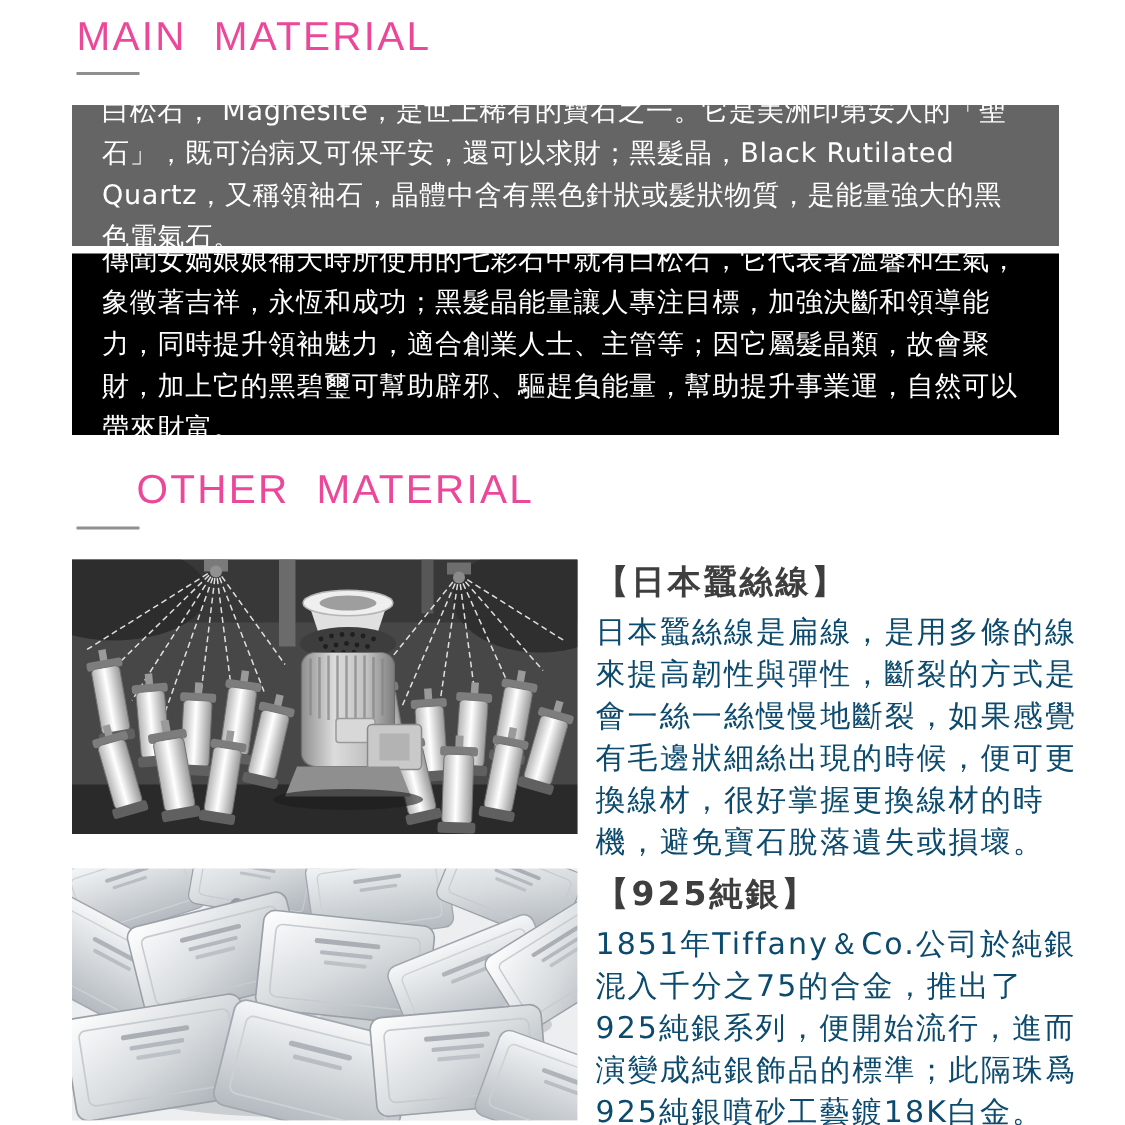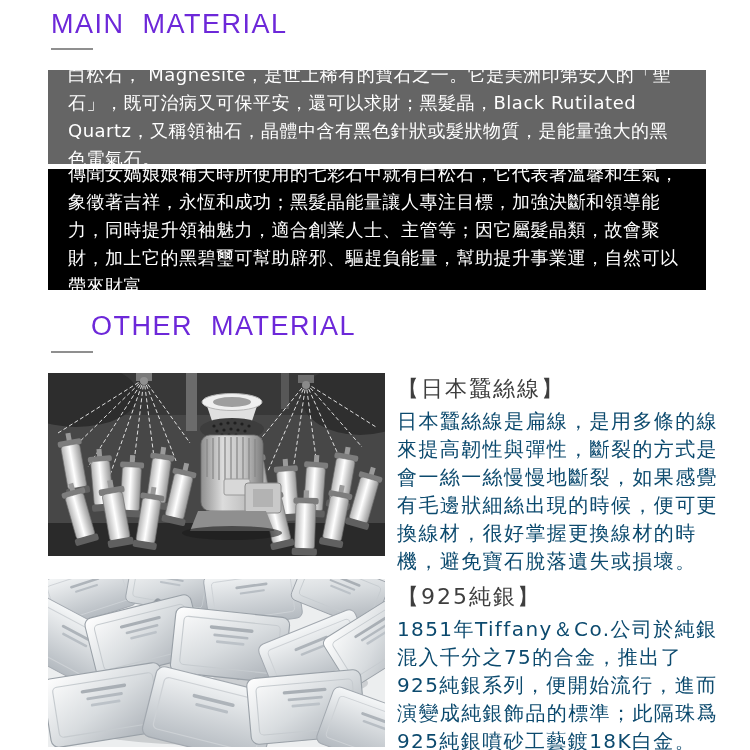--- a/index.html
+++ b/index.html
@@ -6,21 +6,21 @@
   body{
     width:750px;height:750px;background:#ffffff;
     font-family:"DejaVu Sans","Liberation Sans",sans-serif;
     -webkit-font-smoothing:antialiased;
   }
   .page{position:relative;width:750px;height:750px;overflow:hidden;background:#fff;}
 
   .sec-title{
     position:absolute;left:51px;margin:0;
     font-family:"Liberation Sans","DejaVu Sans",sans-serif;
-    font-size:27px;font-weight:400;color:#6d28d9;
+    font-size:27px;font-weight:400;color:#ec4899;
     letter-spacing:1.5px;word-spacing:9px;line-height:32px;white-space:nowrap;
   }
   #main-title{top:8px;}
   #other-title{top:310px;margin-left:40px;}
 
   .title-rule{position:absolute;left:51px;width:42px;height:2px;background:#8f8f8f;}
   #rule-main{top:48px;}
   #rule-other{top:351px;}
 
   .box{
@@ -35,21 +35,21 @@
   figure.photo{position:absolute;left:48px;margin:0;overflow:hidden;background:#444;}
   #photo-silk{top:373px;width:337px;height:183px;}
   #photo-silver{top:579px;width:337px;height:168px;background:#eceeef;}
   figure.photo svg{display:block;}
 
   .col-text{position:absolute;left:397px;width:324px;}
   #col-silk{top:374px;}
   #col-silver{top:582px;}
   .col-text h2{
     margin:0 0 4px 0;font-size:22px;line-height:29px;
-    font-weight:400;color:#3e3e3e;letter-spacing:2px;
+    font-weight:700;color:#3e3e3e;letter-spacing:2px;
   }
   .col-text p{
     margin:0;font-size:20px;line-height:28px;
     color:#0c4a6e;letter-spacing:1.4px;text-align:left;
   }
 </style>
 </head>
 <body>
 
 <div class="page">

